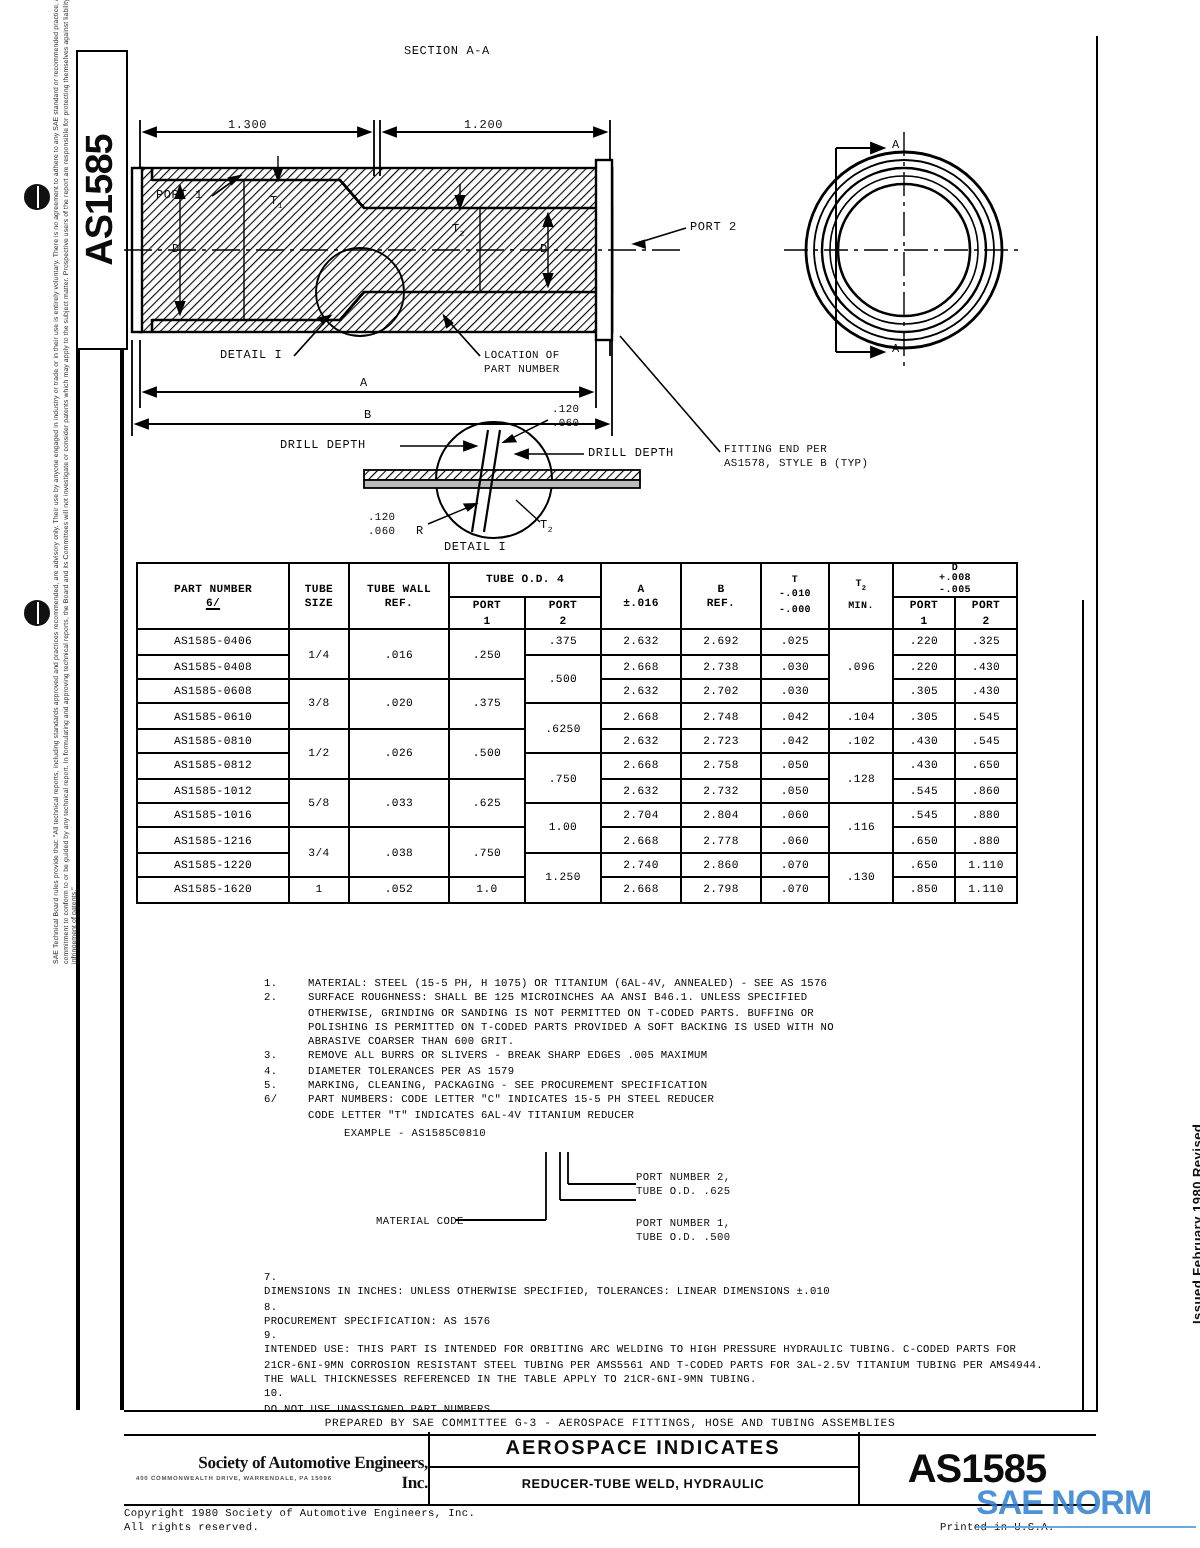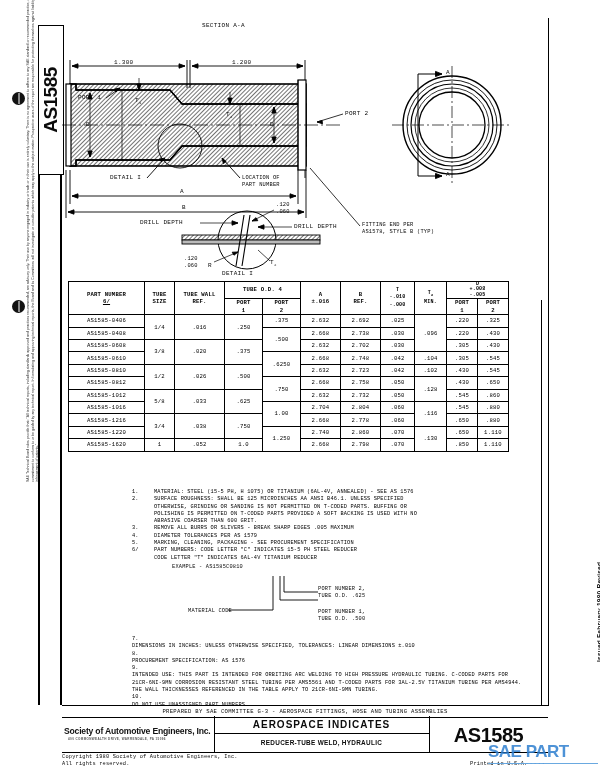--- a/index.html
+++ b/index.html
@@ -111,23 +111,23 @@
     position:absolute;left:62px;top:705px;width:486px;height:11px;
     border-top:1.4px solid #000;border-bottom:1.4px solid #000;
     font-family:"Liberation Mono",monospace;font-size:5.6px;
     letter-spacing:0.3px;text-align:center;line-height:11px;
   }
   .tb{position:absolute;left:62px;top:716px;width:486px;height:36px;border-bottom:1.4px solid #000;}
   .tb-l{position:absolute;left:0;top:0;width:152px;height:36px;border-right:1.4px solid #000;}
   .tb-m{position:absolute;left:152px;top:0;width:215px;height:36px;border-right:1.4px solid #000;}
   .tb-r{position:absolute;left:367px;top:0;width:119px;height:36px;}
   .sae-name{
-    position:absolute;left:2px;top:10px;
-    font-family:Liberation Sans, sans-serif;font-weight:bold;
-    font-size:8.6px;letter-spacing:-0.2px;color:#111;
+    position:absolute;left:22px;top:10px;
+    font-family:Liberation Serif, serif;font-weight:bold;
+    font-size:8.6px;letter-spacing:-0.2px;color:#111;text-align:right;
   }
   .sae-addr{
     position:absolute;left:6px;top:21px;
     font-family:"Liberation Sans",sans-serif;font-weight:bold;
     font-size:3px;letter-spacing:0.4px;color:#555;
   }
   .as-hdr{
     position:absolute;left:0;top:0;width:215px;height:17px;
     border-bottom:1.4px solid #000;
     font-family:"Liberation Sans",sans-serif;font-weight:bold;
@@ -597,18 +597,18 @@
     <div class="tb-r">
       <div class="as-num">AS1585</div>
     </div>
   </div>
 
   <div class="copy">Copyright 1980 Society of Automotive Engineers, Inc.
 All rights reserved.</div>
   <div class="printed">Printed in U.S.A.</div>
 
   <div class="wm">
-    <div class="wm-txt">SAE PART</div>
+    <div class="wm-txt">SAE NORM</div>
     <div class="wm-rule"></div>
     <div class="wm-sub">- - - - - - - - - - -</div>
   </div>
 
 </div>
 
 </body></html>

